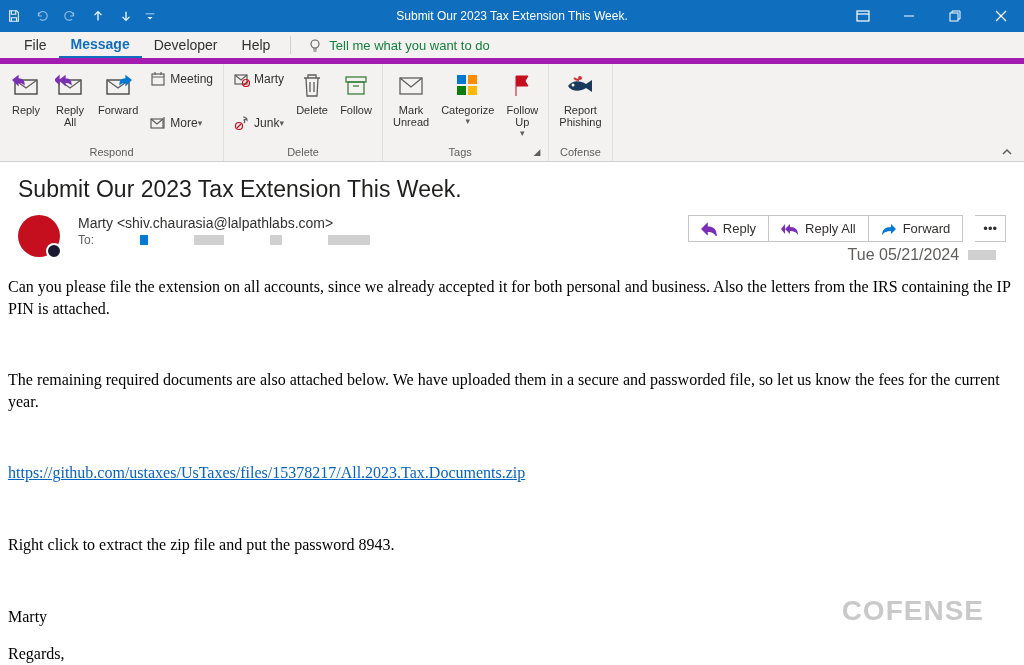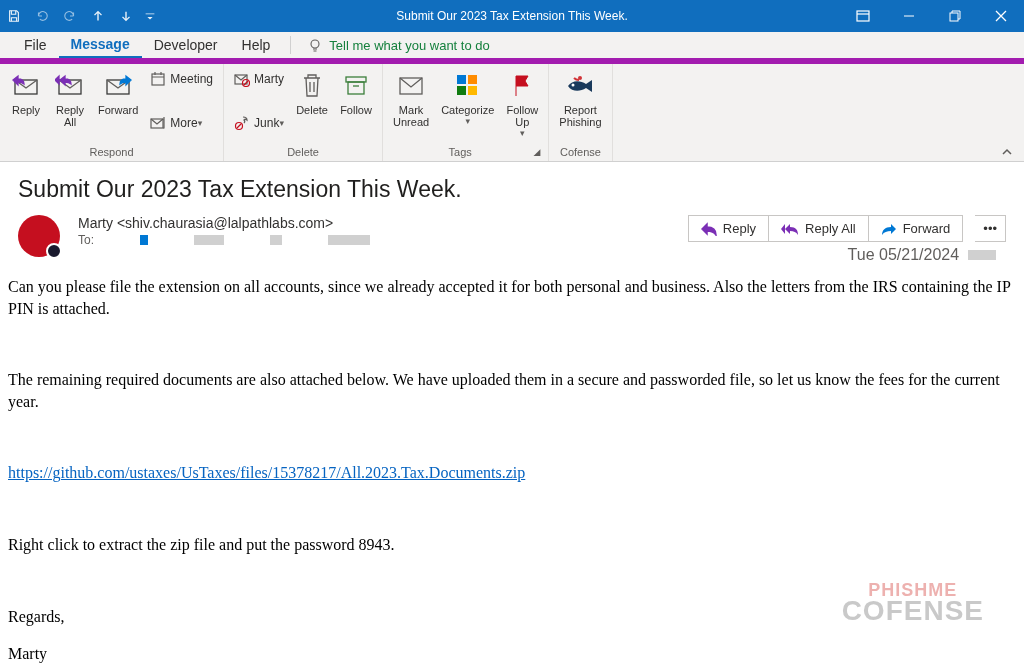--- a/index.html
+++ b/index.html
@@ -368,20 +368,19 @@
 
 <div class="msg-body">
   <p>Can you please file the extension on all accounts, since we already accepted it for both personal and business. Also the letters from the IRS containing the IP PIN is attached.</p>
   <div class="sp"></div>
   <p>The remaining required documents are also attached below. We have uploaded them in a secure and passworded file, so let us know the fees for the current year.</p>
   <div class="sp"></div>
   <p><a href="#">https://github.com/ustaxes/UsTaxes/files/15378217/All.2023.Tax.Documents.zip</a></p>
   <div class="sp"></div>
   <p>Right click to extract the zip file and put the password 8943.</p>
   <div class="sp"></div>
+  <p>Marty</p>
   <p>Regards,</p>
-  <p>Marty</p>
 </div>
 
 <div class="watermark">
-  <div class="l1">PHISHME</div>
   <div class="l2">COFENSE</div>
 </div>
 
 </body></html>

